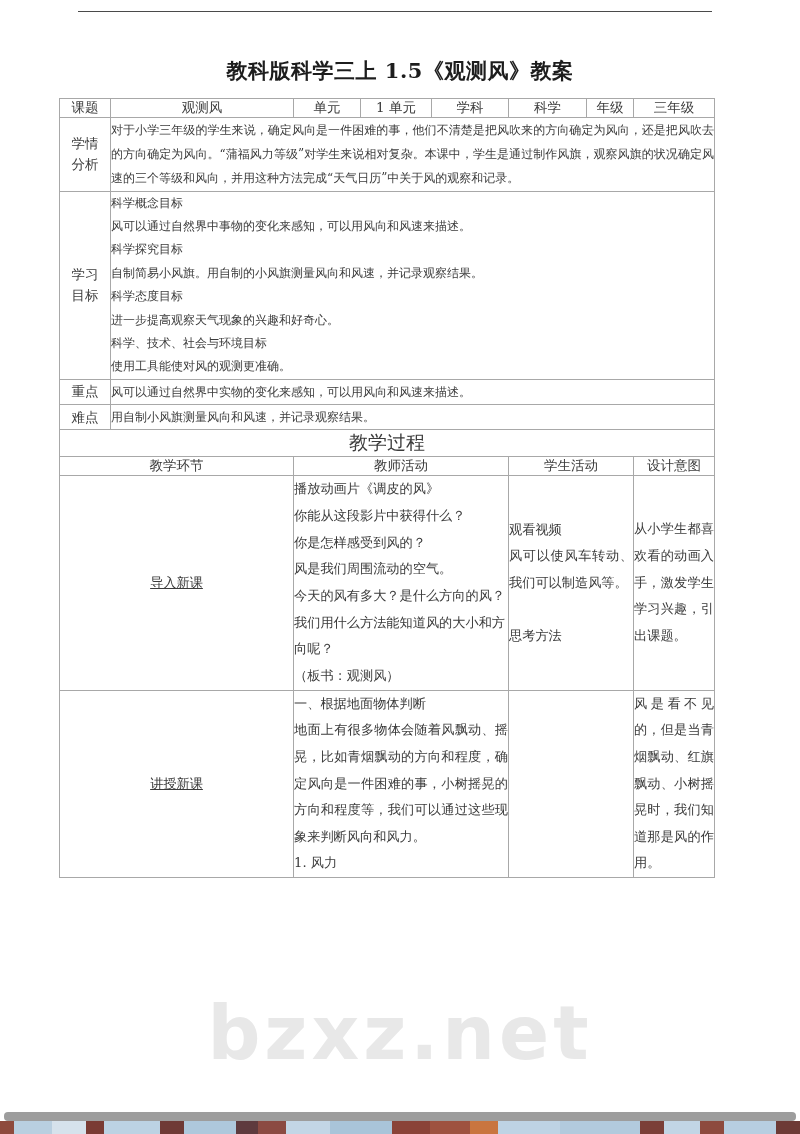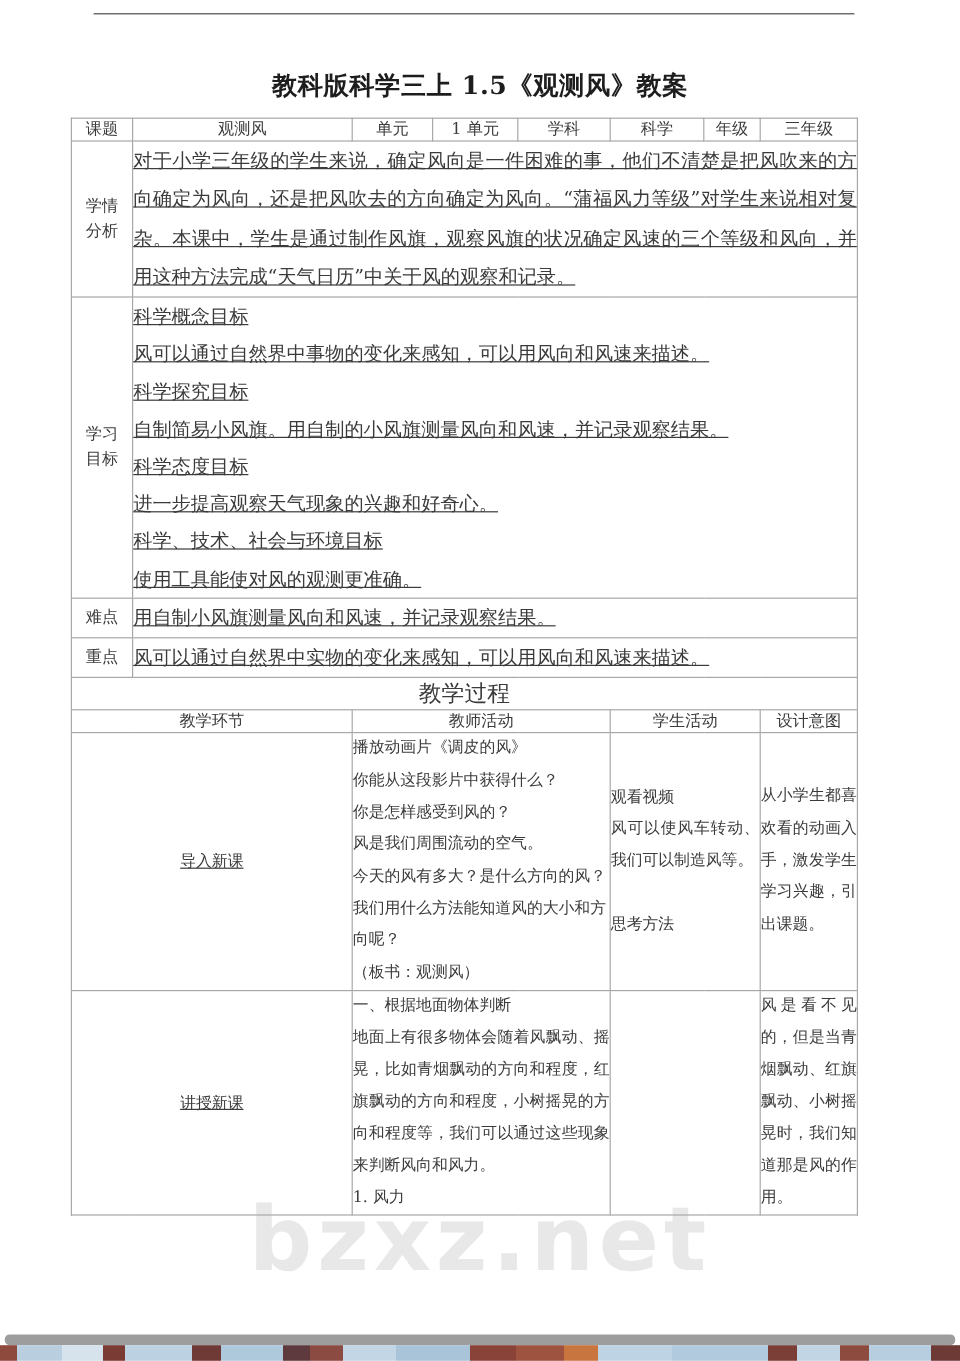--- a/index.html
+++ b/index.html
@@ -93,26 +93,25 @@
     white-space: pre-line;
   }
 
   .hdr-c {
     text-align: center;
     font-size: 13.5px;
     padding: 6px 2px;
   }
 
   .body-text {
-    font-size: 16px;
+    font-size: 12px;
     line-height: 2.02;
     text-align: justify;
     text-justify: inter-ideograph;
     padding: 5px 9px 5px 9px;
-    text-decoration: underline;
   }
 
   .body-text p {
     margin: 0;
   }
 
   .tight {
     line-height: 1.95;
   }
 
@@ -257,27 +256,27 @@
           <p>科学探究目标</p>
           <p>自制简易小风旗。用自制的小风旗测量风向和风速，并记录观察结果。</p>
           <p>科学态度目标</p>
           <p>进一步提高观察天气现象的兴趣和好奇心。</p>
           <p>科学、技术、社会与环境目标</p>
           <p>使用工具能使对风的观测更准确。</p>
         </td>
       </tr>
 
       <tr>
+        <td class="lbl">重点</td>
+        <td colspan="7" class="body-text">风可以通过自然界中实物的变化来感知，可以用风向和风速来描述。</td>
+      </tr>
+
+      <tr>
         <td class="lbl">难点</td>
         <td colspan="7" class="body-text">用自制小风旗测量风向和风速，并记录观察结果。</td>
-      </tr>
-
-      <tr>
-        <td class="lbl">重点</td>
-        <td colspan="7" class="body-text">风可以通过自然界中实物的变化来感知，可以用风向和风速来描述。</td>
       </tr>
 
       <tr>
         <td colspan="8" class="center-band">教学过程</td>
       </tr>
 
       <tr>
         <td colspan="2" class="proc-head">教学环节</td>
         <td colspan="3" class="proc-head">教师活动</td>
         <td colspan="2" class="proc-head">学生活动</td>
@@ -301,21 +300,21 @@
           <p class="gap-line">&nbsp;</p>
           <p>思考方法</p>
         </td>
         <td class="proc-narrow justify-col">从小学生都喜欢看的动画入手，激发学生学习兴趣，引出课题。</td>
       </tr>
 
       <tr>
         <td colspan="2" class="proc-stage">讲授新课</td>
         <td colspan="3" class="proc-cell">
           <p>一、根据地面物体判断</p>
-          <p class="justify-col">地面上有很多物体会随着风飘动、摇晃，比如青烟飘动的方向和程度，红旗飘动的方向和程度，小树摇晃的方向和程度等，我们可以通过这些现象来判断风向和风力。</p>
+          <p class="justify-col">地面上有很多物体会随着风飘动、摇晃，比如青烟飘动的方向和程度，确定风向是一件困难的事，小树摇晃的方向和程度等，我们可以通过这些现象来判断风向和风力。</p>
           <p>1. 风力</p>
         </td>
         <td colspan="2" class="proc-narrow"></td>
         <td class="proc-narrow justify-col">风是看不见的，但是当青烟飘动、红旗飘动、小树摇晃时，我们知道那是风的作用。</td>
       </tr>
 
     </tbody>
       </table>
   </div>
 

